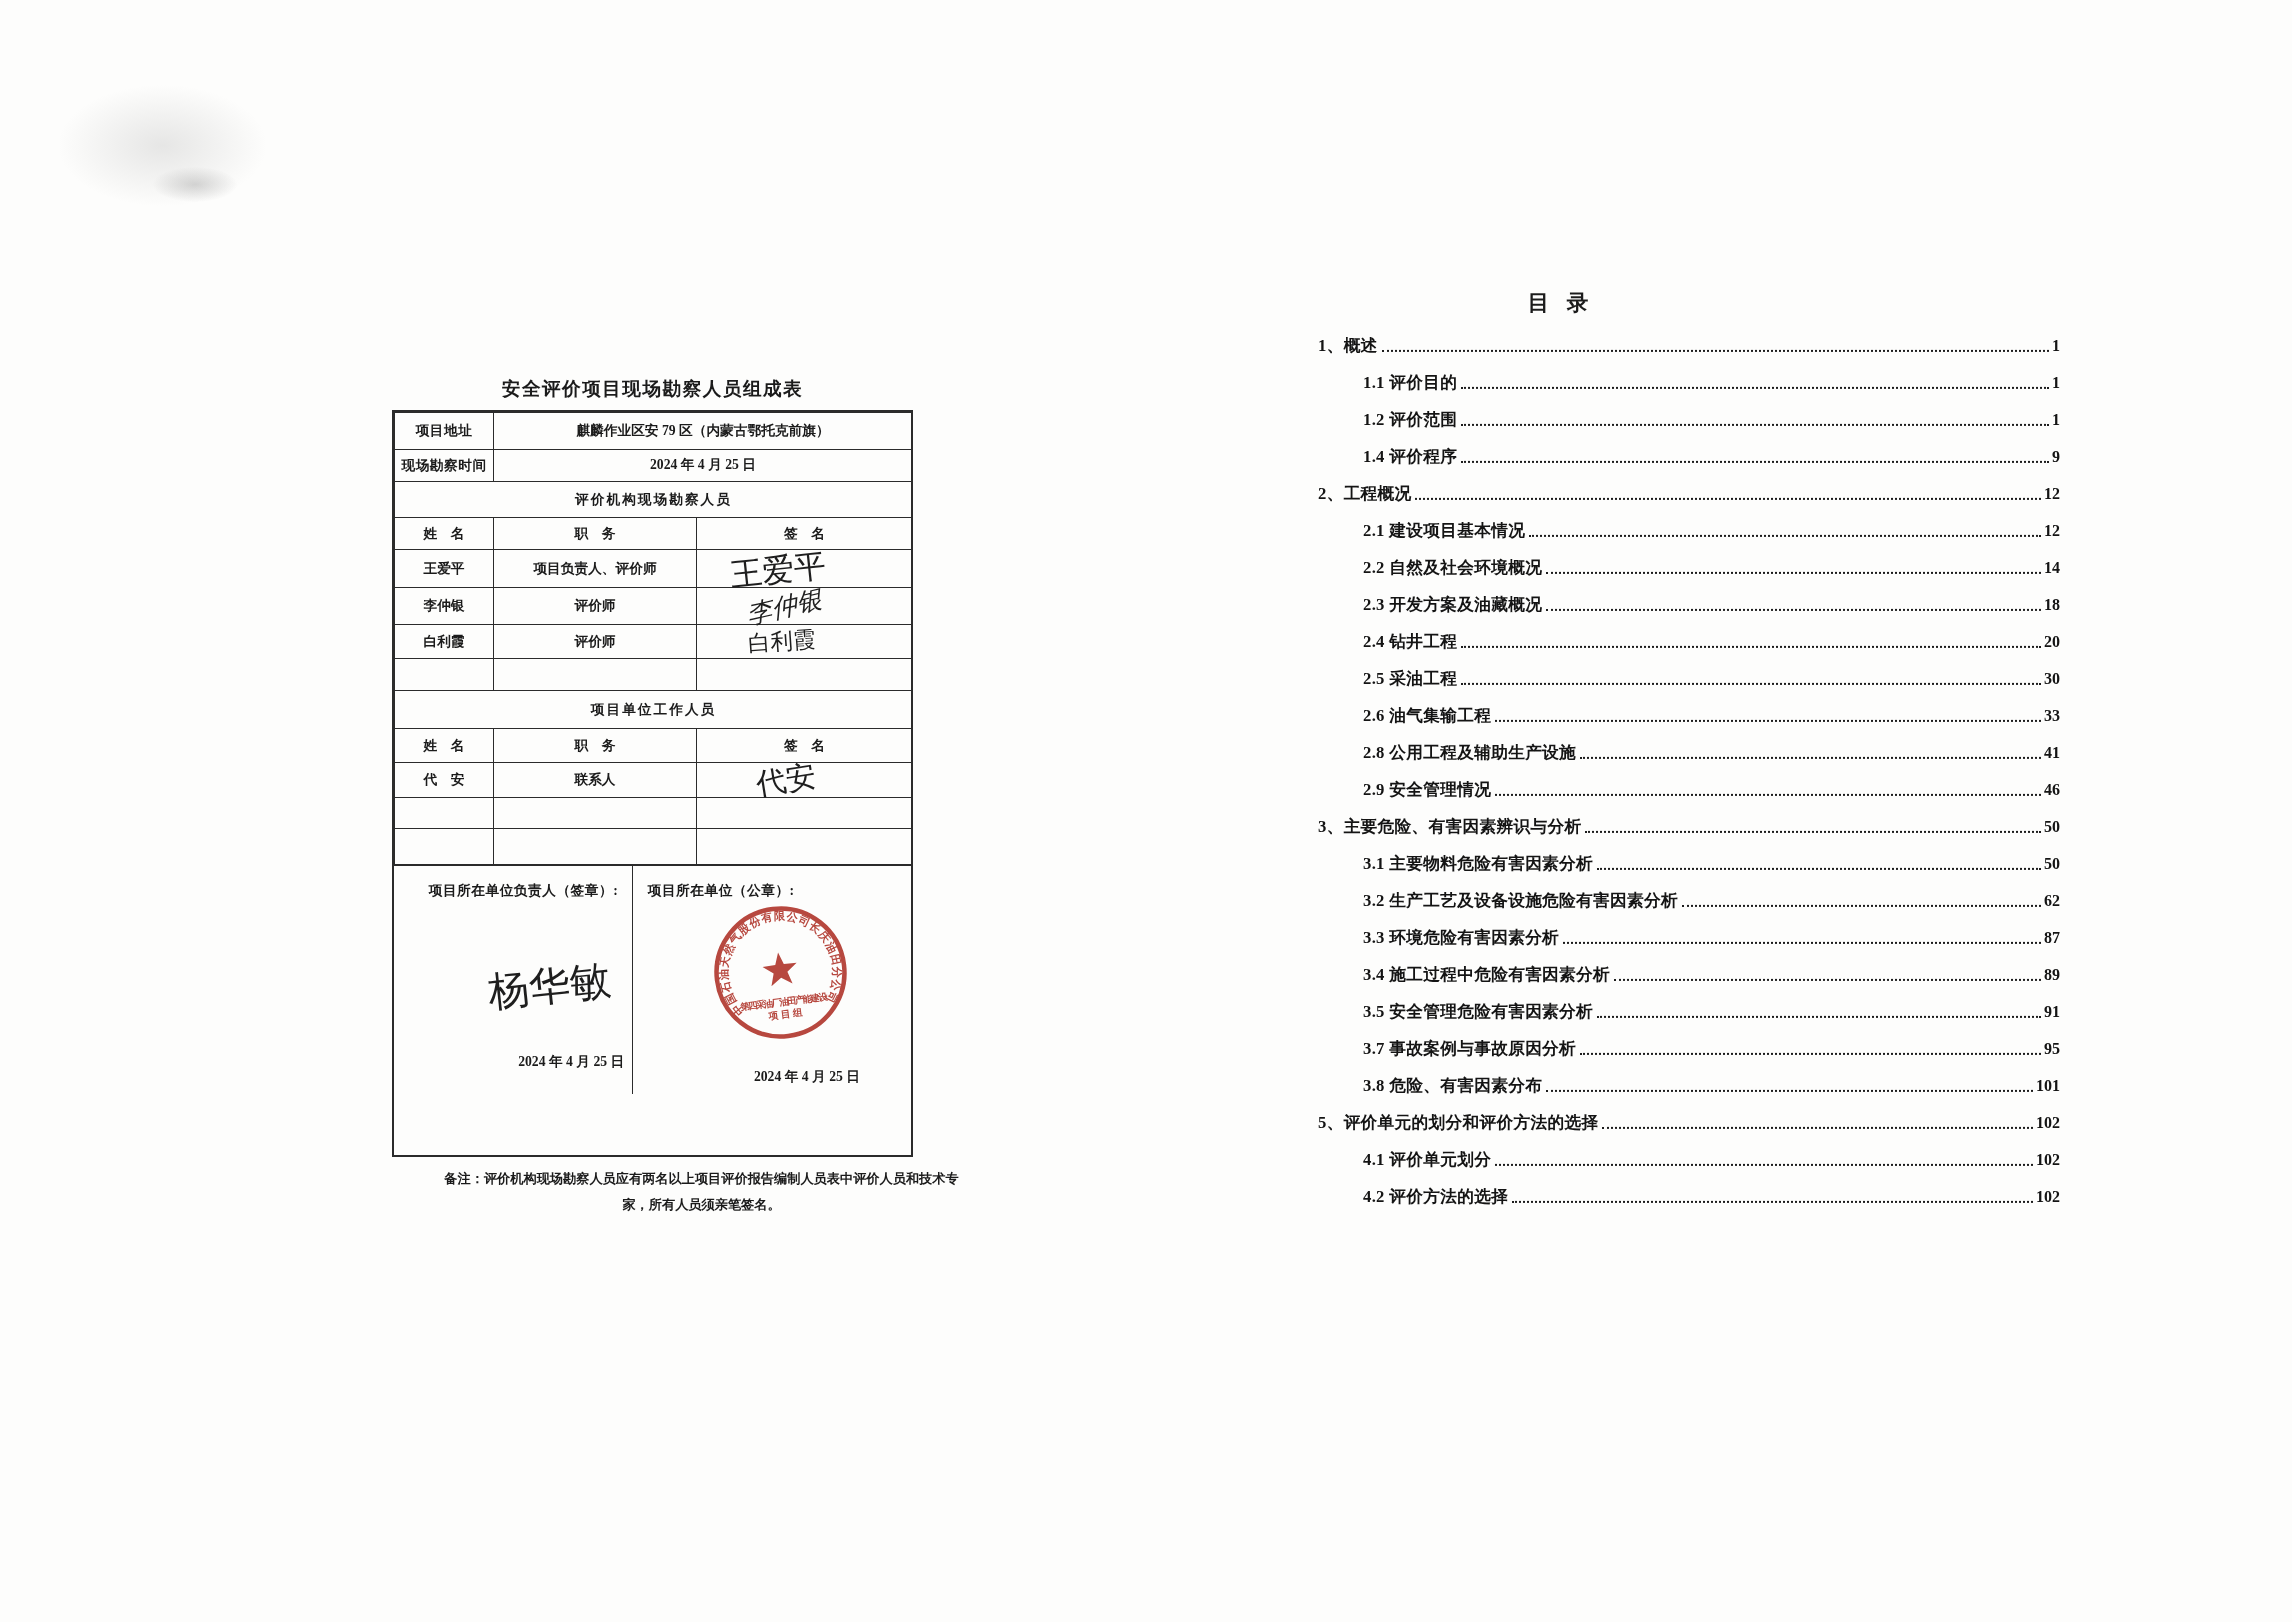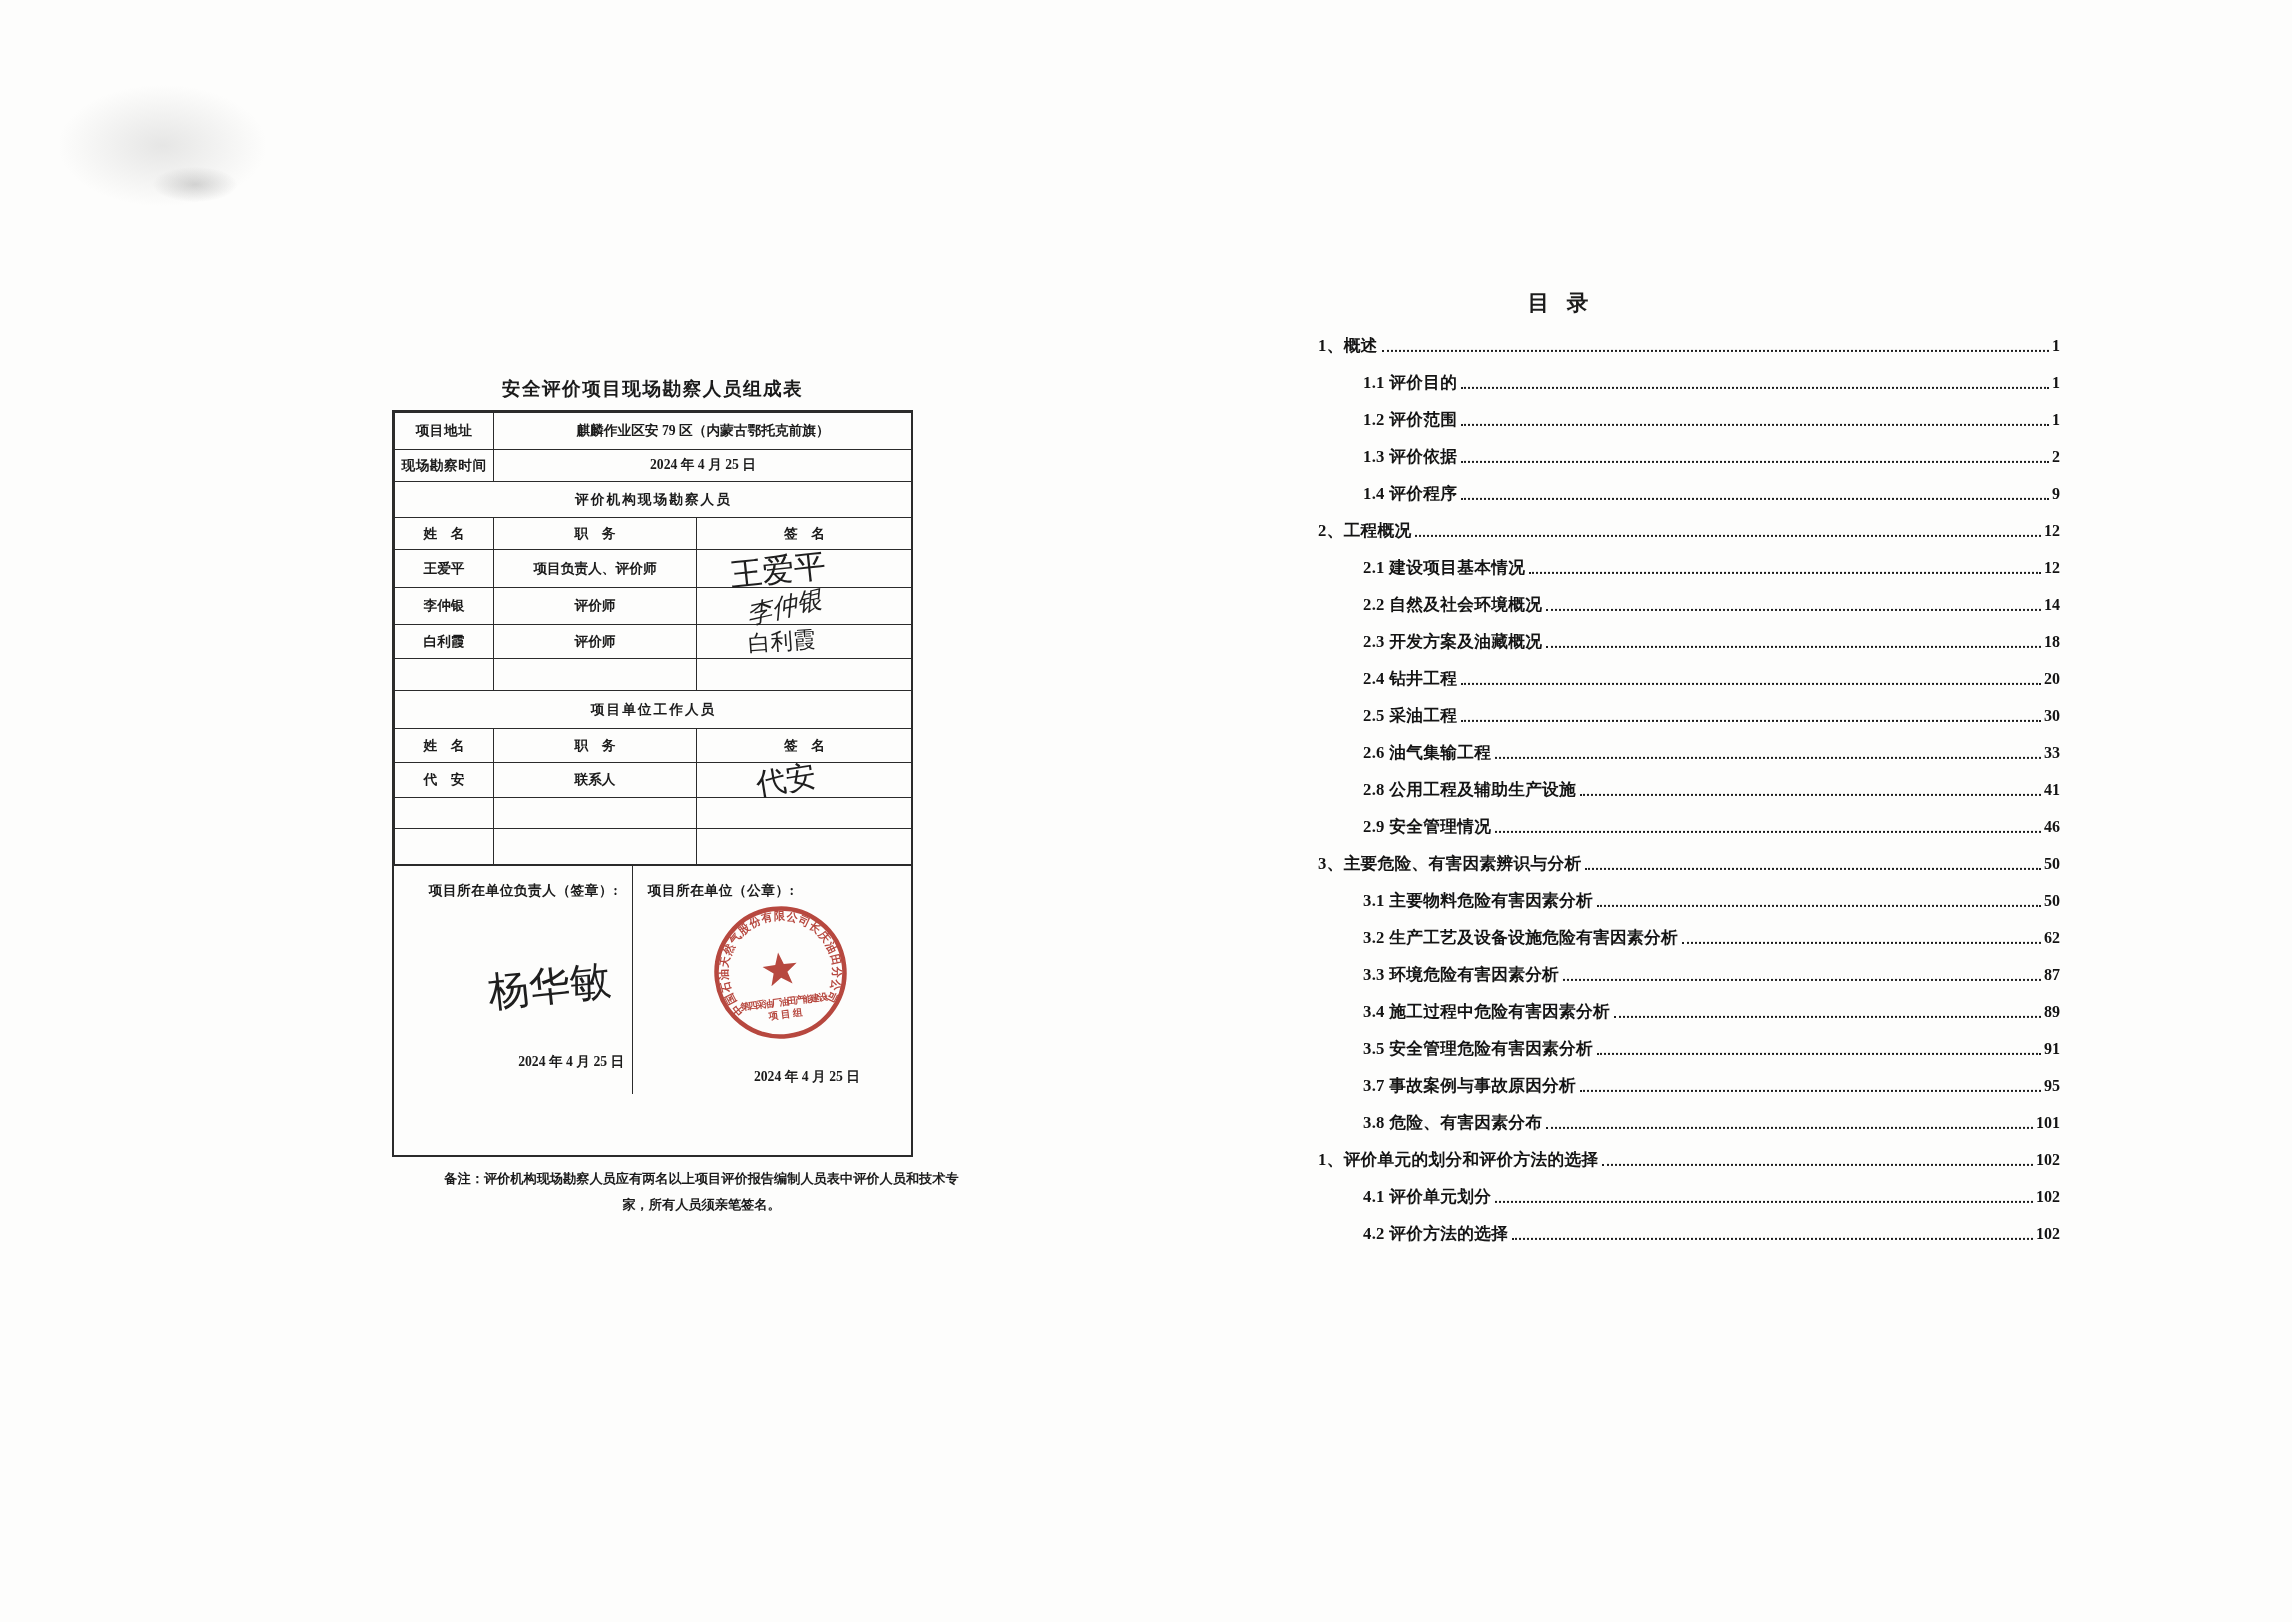--- a/index.html
+++ b/index.html
@@ -217,25 +217,20 @@
       <span class="toc-label">1.1 评价目的</span>
       <span class="toc-leader"></span>
       <span class="toc-page">1</span>
     </div>
     <div class="toc-row lv2">
       <span class="toc-label">1.2 评价范围</span>
       <span class="toc-leader"></span>
       <span class="toc-page">1</span>
     </div>
     <div class="toc-row lv2">
-      <span class="toc-label">1.3 评价依据</span>
-      <span class="toc-leader"></span>
-      <span class="toc-page">2</span>
-    </div>
-    <div class="toc-row lv2">
       <span class="toc-label">1.4 评价程序</span>
       <span class="toc-leader"></span>
       <span class="toc-page">9</span>
     </div>
     <div class="toc-row lv1">
       <span class="toc-label">2、工程概况</span>
       <span class="toc-leader"></span>
       <span class="toc-page">12</span>
     </div>
     <div class="toc-row lv2">
@@ -312,21 +307,21 @@
       <span class="toc-label">3.7 事故案例与事故原因分析</span>
       <span class="toc-leader"></span>
       <span class="toc-page">95</span>
     </div>
     <div class="toc-row lv2">
       <span class="toc-label">3.8 危险、有害因素分布</span>
       <span class="toc-leader"></span>
       <span class="toc-page">101</span>
     </div>
     <div class="toc-row lv1">
-      <span class="toc-label">1、评价单元的划分和评价方法的选择</span>
+      <span class="toc-label">5、评价单元的划分和评价方法的选择</span>
       <span class="toc-leader"></span>
       <span class="toc-page">102</span>
     </div>
     <div class="toc-row lv2">
       <span class="toc-label">4.1 评价单元划分</span>
       <span class="toc-leader"></span>
       <span class="toc-page">102</span>
     </div>
     <div class="toc-row lv2">
       <span class="toc-label">4.2 评价方法的选择</span>

